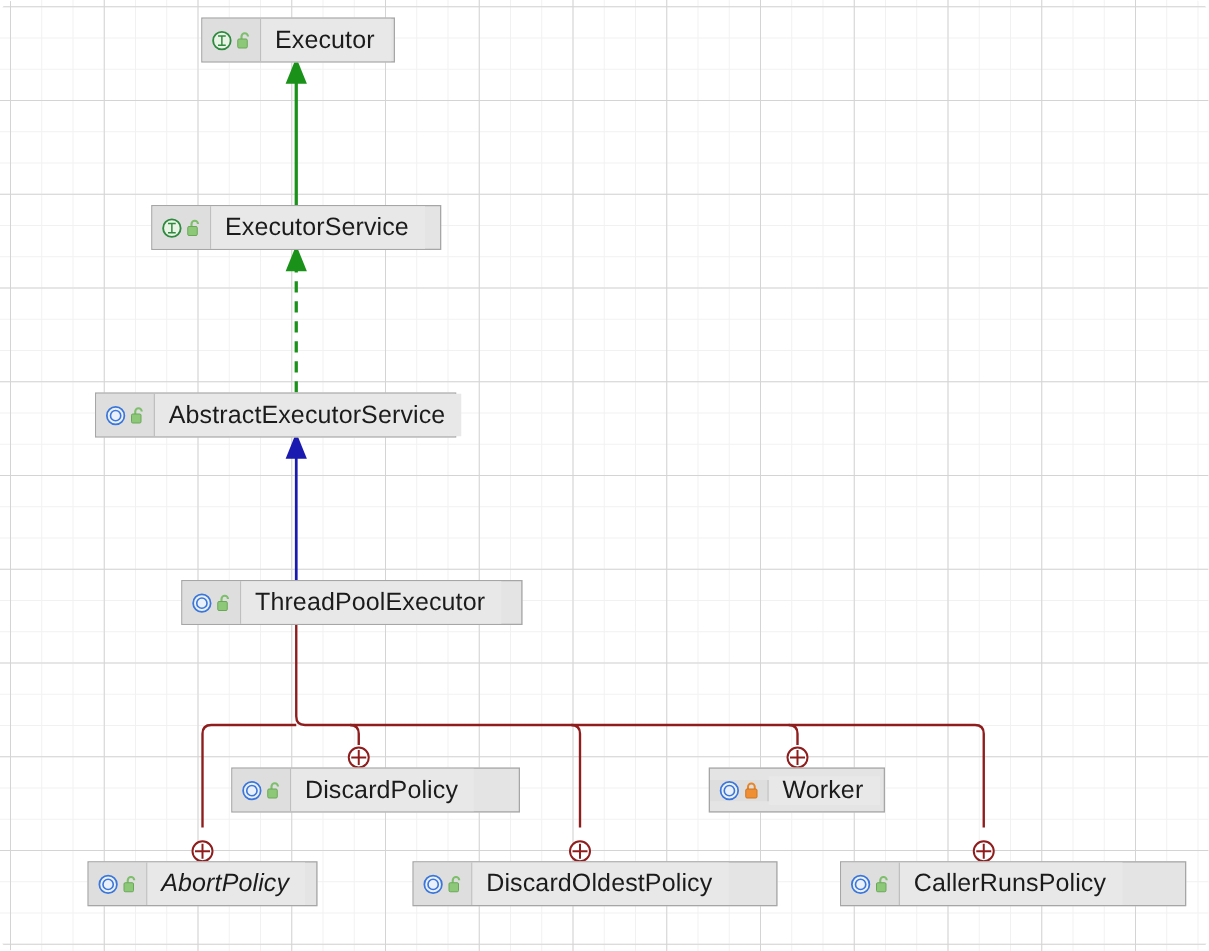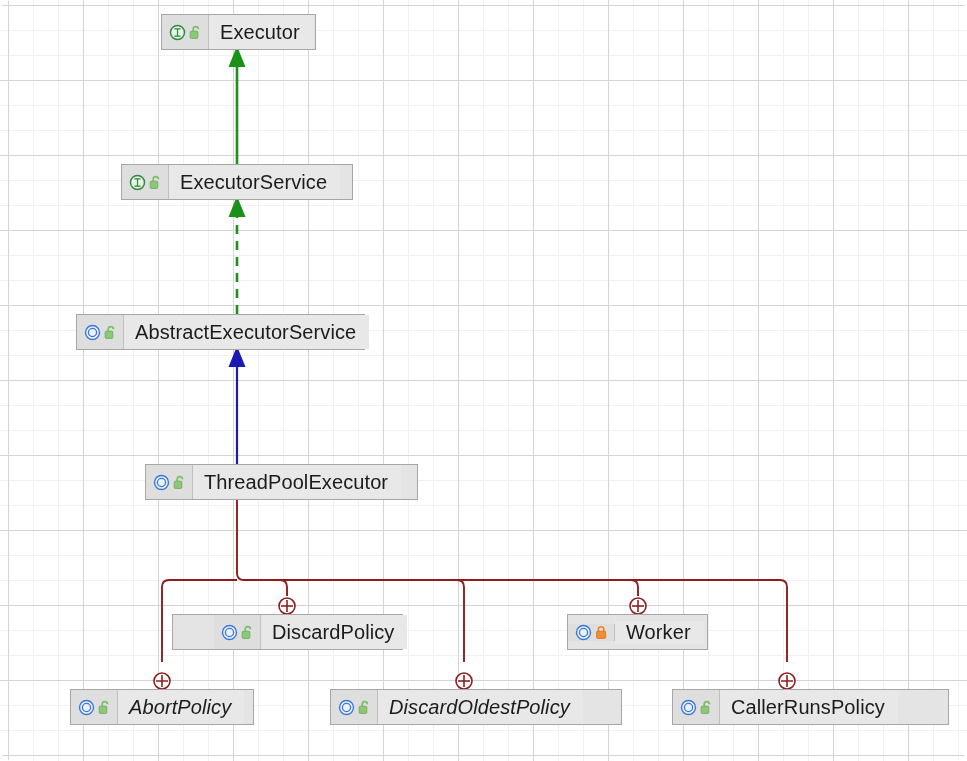--- a/index.html
+++ b/index.html
@@ -203,21 +203,21 @@
       <span>
         <svg class="icon-svg" width="13" height="15" viewBox="0 0 13 15">
           <path d="M4.2 6.2 V4.2 a2.6 2.6 0 0 1 5.2 0" fill="none" stroke="#7dbf6a" stroke-width="1.7"></path>
           <rect x="1.2" y="6.2" width="7.6" height="7.2" rx="1" fill="#8cc878" stroke="#6aa858" stroke-width="0.8"></rect>
         </svg>
       </span>
     </div>
     <div class="node-label">ThreadPoolExecutor</div>
   </div>
 
-  <div class="node" style="left:172px; top:614px; width:231px;padding-left:41px;">
+  <div class="node" style="left:185px; top:614px; width:231px;">
     <div class="node-icons">
       <span>
         <svg class="icon-svg" width="17" height="17" viewBox="0 0 17 17">
           <circle cx="8.5" cy="8.5" r="7" fill="#eaf1fb" stroke="#3b76d8" stroke-width="1.4"></circle>
           <circle cx="8.5" cy="8.5" r="4.1" fill="none" stroke="#3b76d8" stroke-width="1.3"></circle>
         </svg>
       </span>
       <span>
         <svg class="icon-svg" width="13" height="15" viewBox="0 0 13 15">
           <path d="M4.2 6.2 V4.2 a2.6 2.6 0 0 1 5.2 0" fill="none" stroke="#7dbf6a" stroke-width="1.7"></path>
@@ -257,21 +257,21 @@
       <span>
         <svg class="icon-svg" width="13" height="15" viewBox="0 0 13 15">
           <path d="M4.2 6.2 V4.2 a2.6 2.6 0 0 1 5.2 0" fill="none" stroke="#7dbf6a" stroke-width="1.7"></path>
           <rect x="1.2" y="6.2" width="7.6" height="7.2" rx="1" fill="#8cc878" stroke="#6aa858" stroke-width="0.8"></rect>
         </svg>
       </span>
     </div>
     <div class="node-label">AbortPolicy</div>
   </div>
 
-  <div class="node" style="left:330px; top:689px; width:292px;font-style:italic;">
+  <div class="node" style="left:330px; top:689px; width:292px;">
     <div class="node-icons">
       <span>
         <svg class="icon-svg" width="17" height="17" viewBox="0 0 17 17">
           <circle cx="8.5" cy="8.5" r="7" fill="#eaf1fb" stroke="#3b76d8" stroke-width="1.4"></circle>
           <circle cx="8.5" cy="8.5" r="4.1" fill="none" stroke="#3b76d8" stroke-width="1.3"></circle>
         </svg>
       </span>
       <span>
         <svg class="icon-svg" width="13" height="15" viewBox="0 0 13 15">
           <path d="M4.2 6.2 V4.2 a2.6 2.6 0 0 1 5.2 0" fill="none" stroke="#7dbf6a" stroke-width="1.7"></path>

